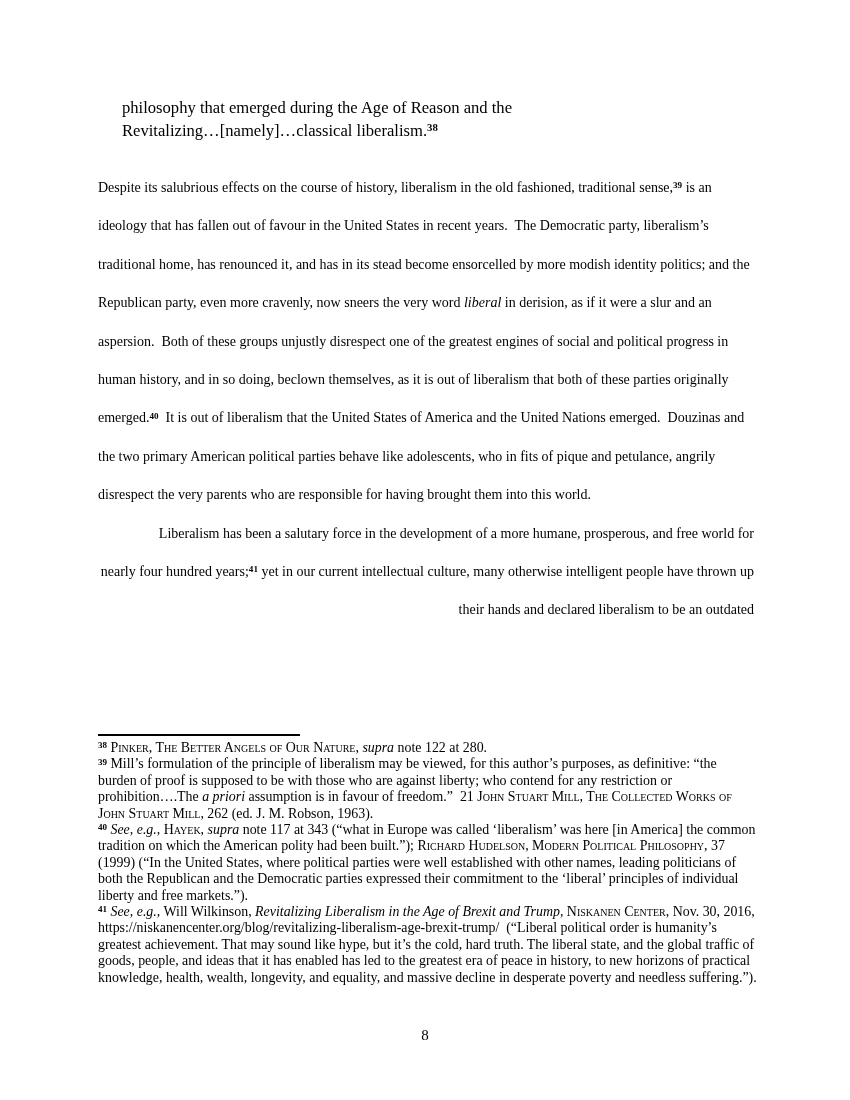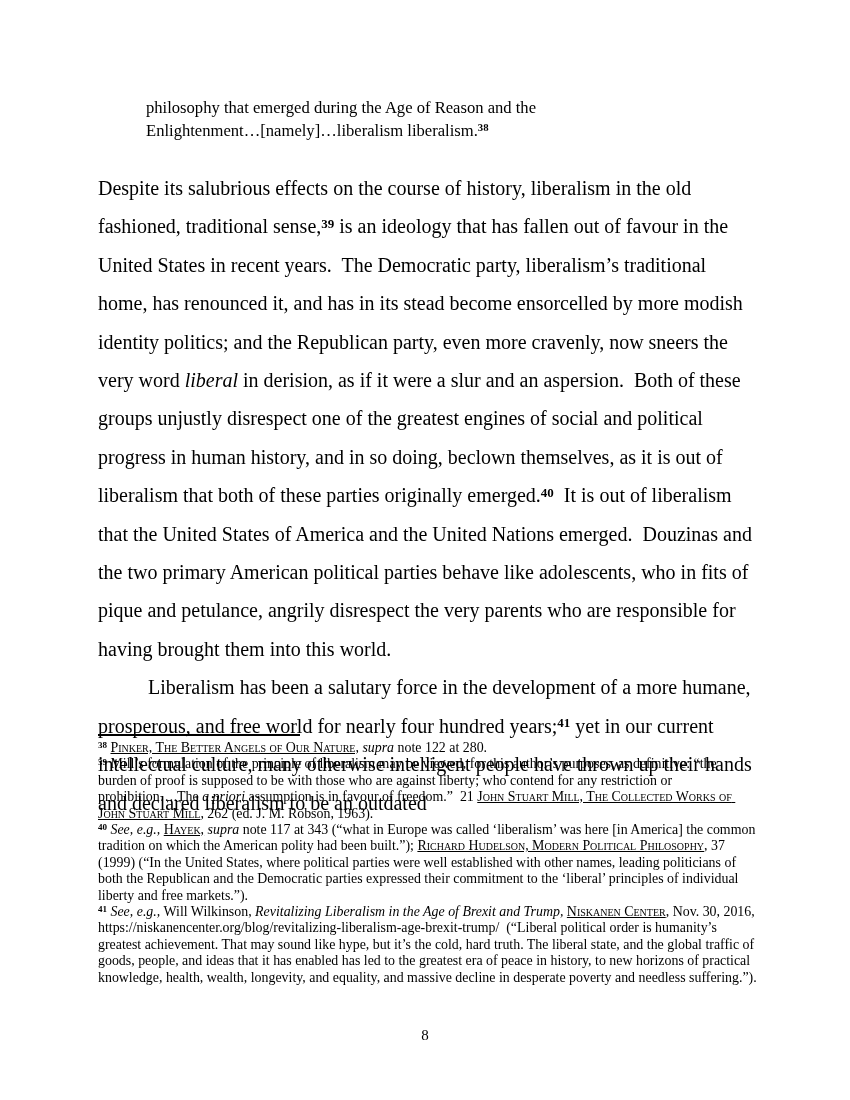--- a/index.html
+++ b/index.html
@@ -12,52 +12,52 @@
     font-family: "Liberation Serif", "DejaVu Serif", serif;
     overflow: hidden;
   }
   .content {
     position: absolute;
     left: 98px;
     top: 96px;
     width: 656px;
   }
   .quote {
-    margin-left: 48px;
+    margin-left: 24px;
     font-size: 16.6px;
     line-height: 23px;
   }
   .quote-line { white-space: pre-wrap; }
   .body-para {
     margin: 0;
-    font-size: 20px;
+    font-size: 14px;
     line-height: 38.4px;
     white-space: pre-wrap;
     text-align: left;
   }
   .body-para.first { margin-top: 27px; }
-  .body-para.indent { text-indent: 50px; }
+  .body-para.indent { text-indent: 50px; text-align: right; }
   .fn-sep {
     position: absolute;
     left: 98px;
     top: 734px;
     width: 202px;
     border-top: 2px solid #000000;
   }
   .footnotes {
     position: absolute;
     left: 98px;
     top: 740px;
     width: 660px;
     font-size: 13.9px;
     line-height: 16.4px;
   }
   .fn { white-space: pre-wrap; }
   .run-i { font-style: italic; }
-  .run-sc { font-variant: small-caps; font-variant-caps: small-caps; text-decoration: underline; }
+  .run-sc { font-variant: small-caps; font-variant-caps: small-caps; }
   .run-sup {
     font-size: 65%;
     line-height: 0;
     position: relative;
     vertical-align: baseline;
     top: -0.42em;
     font-weight: bold;
   }
   .page-number {
     position: absolute;
@@ -68,21 +68,21 @@
     font-size: 15px;
   }
 </style>
 </head>
 <body>
 
 <div class="page">
   <div class="content">
     <div class="quote">
       <div class="quote-line"><span>philosophy that emerged during the Age of Reason and the</span></div>
-      <div class="quote-line"><span>Enlightenment…[namely]…liberalism liberalism.</span><sup class="run-sup">38</sup></div>
+      <div class="quote-line"><span>Revitalizing…[namely]…classical liberalism.</span><sup class="run-sup">38</sup></div>
     </div>
     <p class="body-para first"><span>Despite its salubrious effects on the course of history, liberalism in the old fashioned, traditional sense,</span><sup class="run-sup">39</sup><span> is an ideology that has fallen out of favour in the United States in recent years.  The Democratic party, liberalism’s traditional home, has renounced it, and has in its stead become ensorcelled by more modish identity politics; and the Republican party, even more cravenly, now sneers the very word </span><span class="run-i">liberal</span><span> in derision, as if it were a slur and an aspersion.  Both of these groups unjustly disrespect one of the greatest engines of social and political progress in human history, and in so doing, beclown themselves, as it is out of liberalism that both of these parties originally emerged.</span><sup class="run-sup">40</sup><span>  It is out of liberalism that the United States of America and the United Nations emerged.  Douzinas and the two primary American political parties behave like adolescents, who in fits of pique and petulance, angrily disrespect the very parents who are responsible for having brought them into this world.</span></p>
     <p class="body-para indent"><span>Liberalism has been a salutary force in the development of a more humane, prosperous, and free world for nearly four hundred years;</span><sup class="run-sup">41</sup><span> yet in our current intellectual culture, many otherwise intelligent people have thrown up their hands and declared liberalism to be an outdated</span></p>
   </div>
 
   <div class="fn-sep"></div>
 
   <div class="footnotes">
     <div class="fn"><sup class="run-sup">38</sup><span> </span><span class="run-sc">Pinker, The Better Angels of Our Nature,</span><span> </span><span class="run-i">supra</span><span> note 122 at 280.</span></div>
     <div class="fn"><sup class="run-sup">39</sup><span> Mill’s formulation of the principle of liberalism may be viewed, for this author’s purposes, as definitive: “the burden of proof is supposed to be with those who are against liberty; who contend for any restriction or prohibition….The </span><span class="run-i">a priori</span><span> assumption is in favour of freedom.”  21 </span><span class="run-sc">John Stuart Mill, The Collected Works of John Stuart Mill</span><span>, 262 (ed. J. M. Robson, 1963).</span></div>

